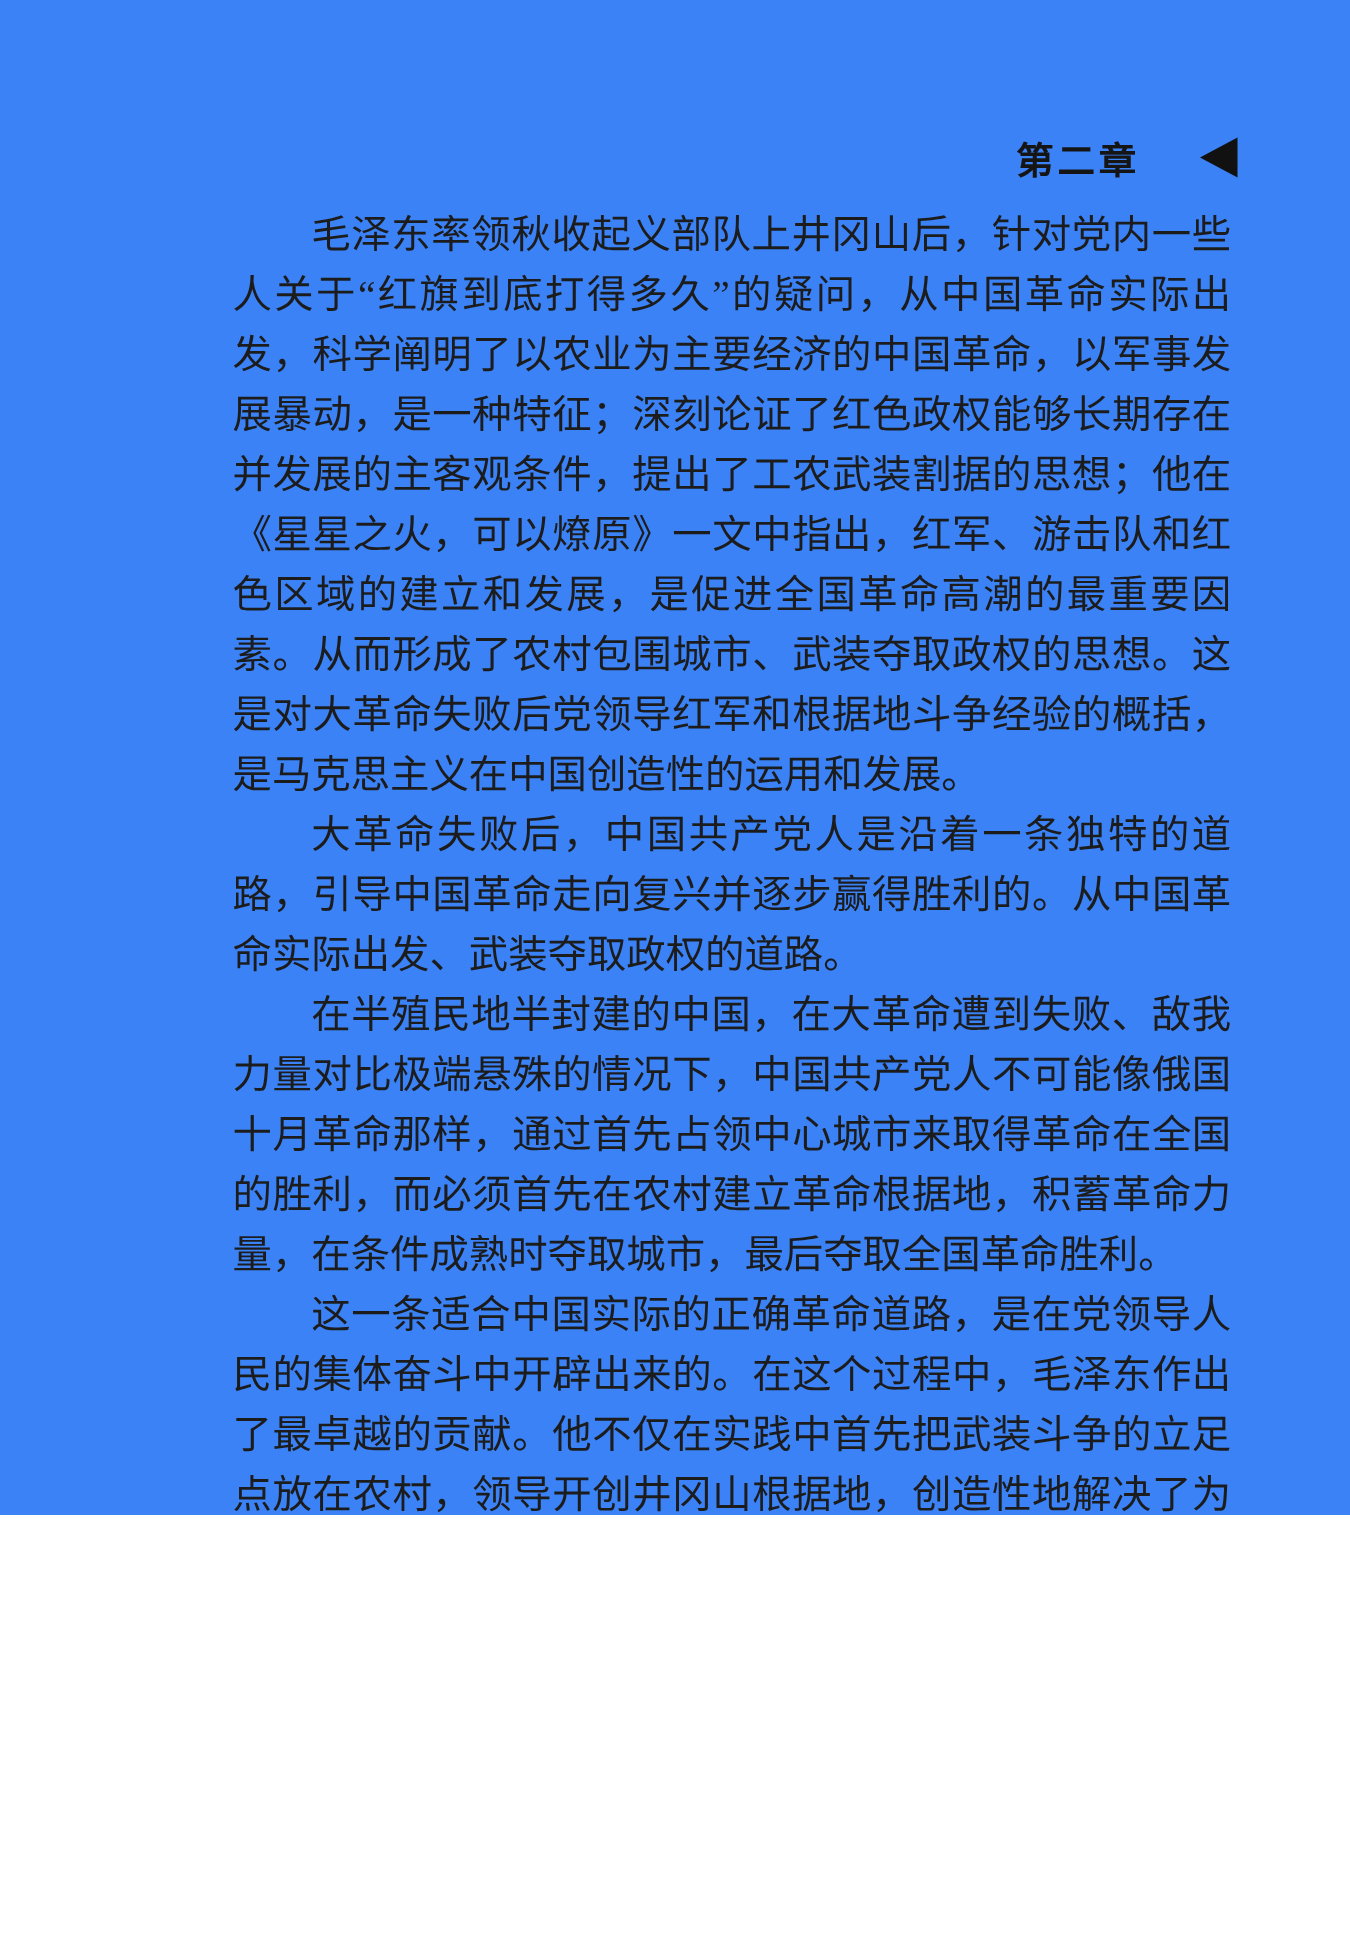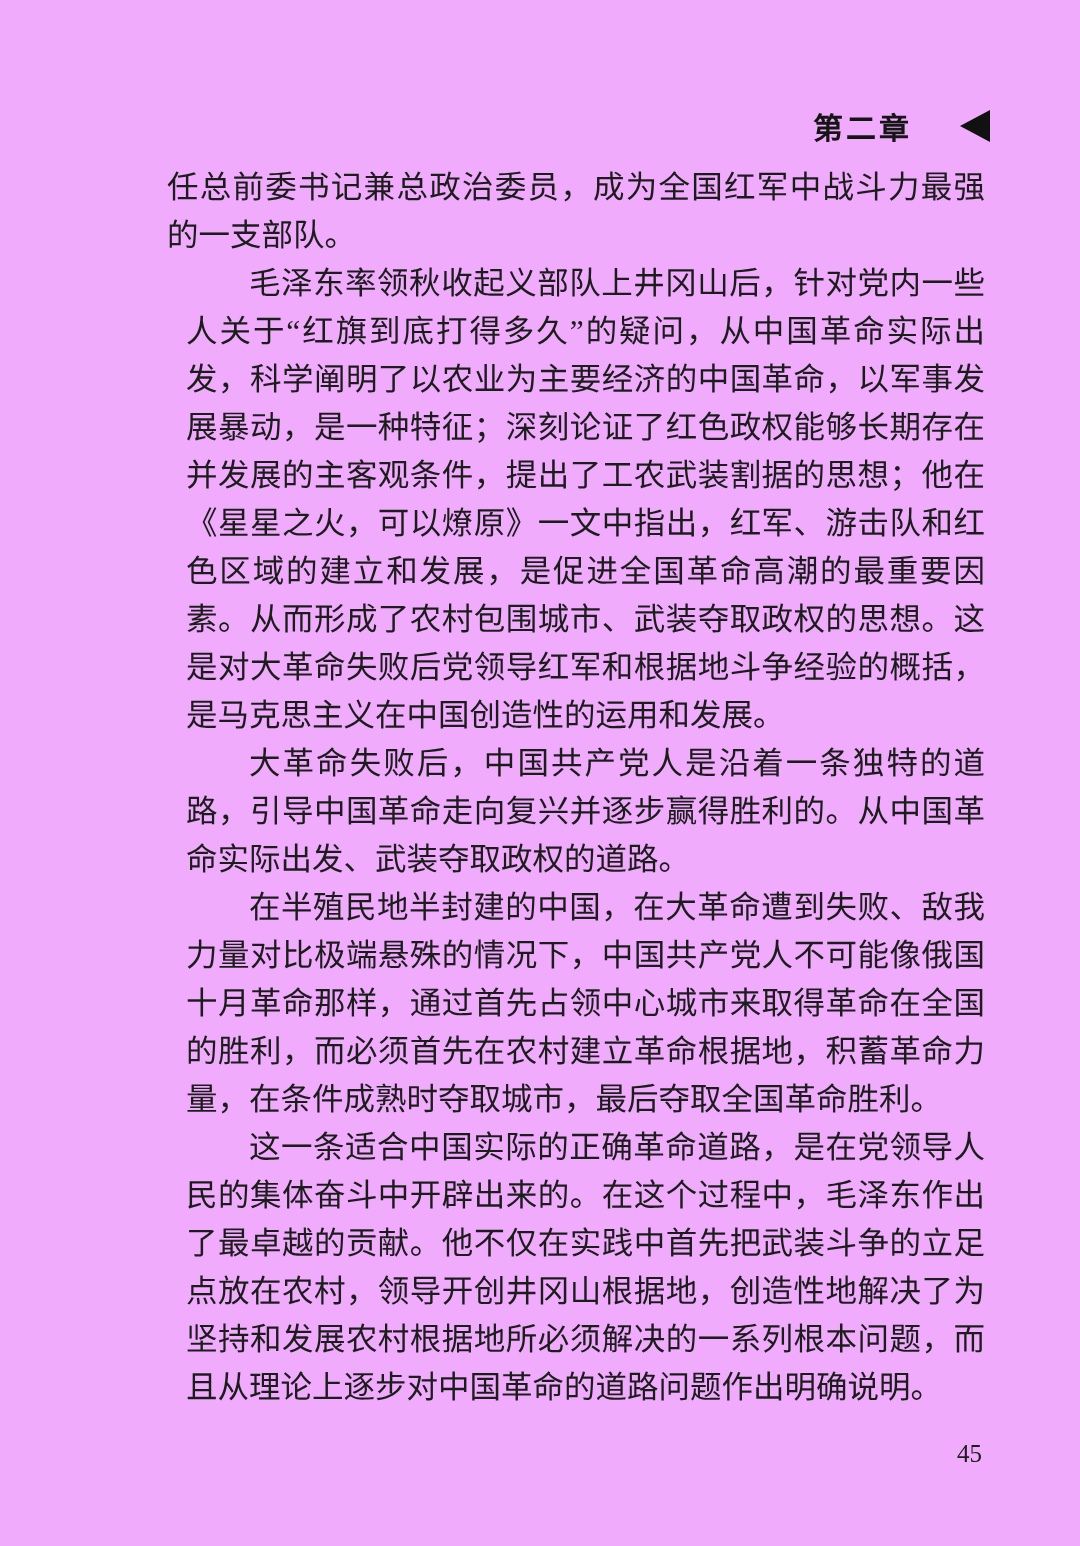--- a/index.html
+++ b/index.html
@@ -3,22 +3,22 @@
 <meta charset="utf-8">
 <style>
   html, body {
     margin: 0;
     padding: 0;
     background: #ffffff;
   }
   .page {
     position: relative;
     width: 1080px;
-    height: 1546px;
-    background: #f0abfc;
+    height: 1212px;
+    background: #3b82f6;
     color: #1c1c1c;
     overflow: hidden;
     font-family: "Liberation Serif", "DejaVu Serif", serif;
   }
   
   .running-head {
     position: absolute;
     top: 104px;
     right: 90px;
     display: flex;
@@ -75,21 +75,20 @@
 <body>
 
 <div class="page">
 
   <div class="running-head">
     <span class="chapter-label">第二章</span>
     <span class="tri-left"></span>
   </div>
 
   <div class="text-column">
-    <p>任总前委书记兼总政治委员，成为全国红军中战斗力最强的一支部队。</p>
     <p class="indent">毛泽东率领秋收起义部队上井冈山后，针对党内一些人关于“红旗到底打得多久”的疑问，从中国革命实际出发，科学阐明了以农业为主要经济的中国革命，以军事发展暴动，是一种特征；深刻论证了红色政权能够长期存在并发展的主客观条件，提出了工农武装割据的思想；他在《星星之火，可以燎原》一文中指出，红军、游击队和红色区域的建立和发展，是促进全国革命高潮的最重要因素。从而形成了农村包围城市、武装夺取政权的思想。这是对大革命失败后党领导红军和根据地斗争经验的概括，是马克思主义在中国创造性的运用和发展。</p>
     <p class="indent">大革命失败后，中国共产党人是沿着一条独特的道路，引导中国革命走向复兴并逐步赢得胜利的。从中国革命实际出发、武装夺取政权的道路。</p>
     <p class="indent">在半殖民地半封建的中国，在大革命遭到失败、敌我力量对比极端悬殊的情况下，中国共产党人不可能像俄国十月革命那样，通过首先占领中心城市来取得革命在全国的胜利，而必须首先在农村建立革命根据地，积蓄革命力量，在条件成熟时夺取城市，最后夺取全国革命胜利。</p>
     <p class="indent">这一条适合中国实际的正确革命道路，是在党领导人民的集体奋斗中开辟出来的。在这个过程中，毛泽东作出了最卓越的贡献。他不仅在实践中首先把武装斗争的立足点放在农村，领导开创井冈山根据地，创造性地解决了为坚持和发展农村根据地所必须解决的一系列根本问题，而且从理论上逐步对中国革命的道路问题作出明确说明。</p>
   </div>
 
   <div class="page-number">45</div>
 
 </div>
 

